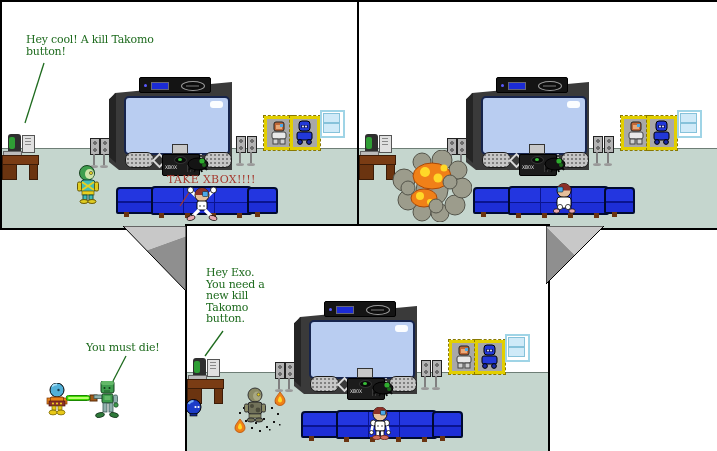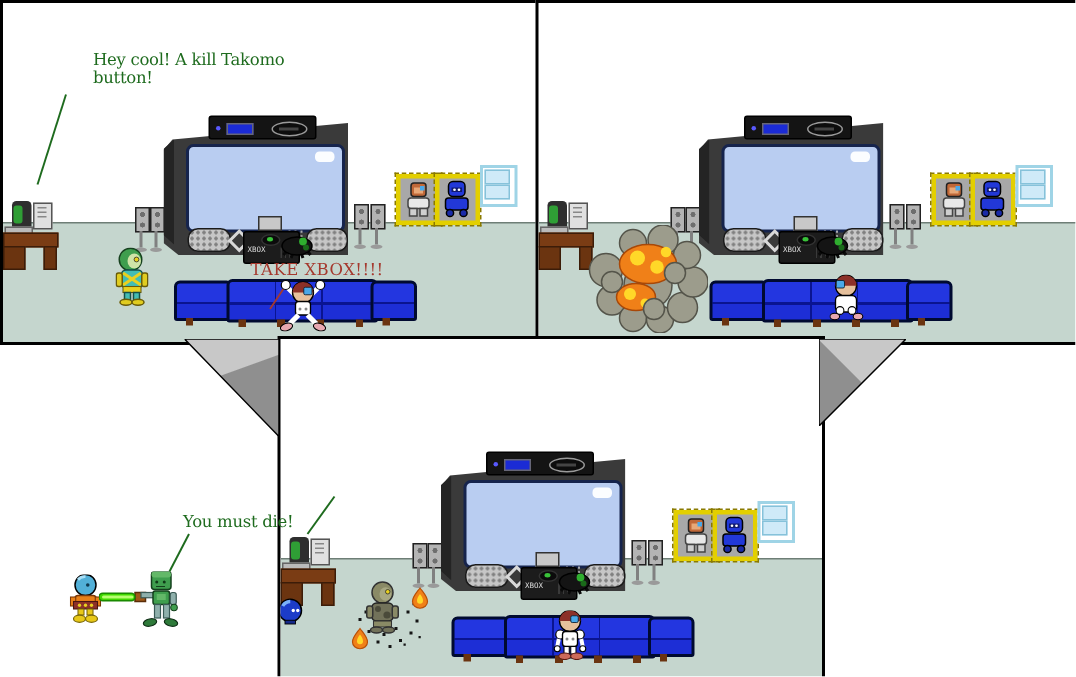--- a/index.html
+++ b/index.html
@@ -62,21 +62,21 @@
   .wp1{top:1px;} .wp2{top:11px;}
   
   .couch{background:var(--couch,#1d2ed6);border:2px solid var(--couch-line,#000a30);border-radius:4px 4px 2px 2px;}
   .sofa{left:149px;top:184px;width:97px;height:25px;
     background-image:linear-gradient(to right,transparent 30px,#0a1490 30px,#0a1490 31px,transparent 31px,transparent 61px,#0a1490 61px,#0a1490 62px,transparent 62px),
     linear-gradient(to bottom,#2336e0 0 54%,#0a1490 54%,#0a1490 60%,#1d2ed6 60%);}
   .chair{width:35px;height:23px;top:185px;background-image:linear-gradient(to bottom,#2336e0 0 54%,#0a1490 54%,#0a1490 60%,#1d2ed6 60%);}
   .cl{left:114px;} .cr{left:245px;width:27px;}
   .lgs{position:absolute;left:6px;right:6px;bottom:-5px;height:5px;background:repeating-linear-gradient(90deg,var(--leg-brown,#6b3410) 0 5px,transparent 5px 26px);}
   
-  .speech{white-space:pre-line;color:var(--speech,#1e6b1e);font-size:11px;line-height:11.5px;letter-spacing:-0.2px;margin-left:36px;}
+  .speech{white-space:pre-line;color:var(--speech,#1e6b1e);font-size:11px;line-height:11.5px;letter-spacing:-0.2px;}
   .shout{color:var(--shout,#a5392e);font-size:11px;letter-spacing:0.3px;}
   .ptr{position:absolute;overflow:visible;}
 </style>
 </head>
 <body>
 
 <div id="stage">
 
   <section class="panel" id="p1">
     <div class="scene">
@@ -436,20 +436,25 @@
   <div class="couch chair cl a">
           <div class="lgs"></div>
         </div>
   <div class="couch sofa a">
           <div class="lgs"></div>
         </div>
   <div class="couch chair cr a">
           <div class="lgs"></div>
         </div>
 </div>
+    <div class="speech a" style="left:19px;top:41px;width:80px;">Hey Exo.
+You need a
+new kill
+Takomo
+button.</div>
     <svg class="ptr" style="left:15px;top:102px" width="26" height="32">
       <line x1="21" y1="3" x2="3" y2="28" stroke="#1e6b1e" stroke-width="1.3"></line>
     </svg>
 
     <svg class="a" style="left:-2px;top:172px" width="17" height="19">
       <circle cx="8.5" cy="9" r="7.5" fill="#1c3cc8" stroke="#000"></circle>
       <path d="M3.5,6 a6,6 0 0 1 5,-3" stroke="#7ab0f8" stroke-width="2.2" fill="none"></path>
       <circle cx="10.5" cy="9" r="1.1" fill="#fff"></circle>
         <circle cx="13.5" cy="9" r="1.1" fill="#fff"></circle>
       <rect x="5" y="15.5" width="7" height="2.5" fill="#14288a" stroke="#000" stroke-width="0.6"></rect>

